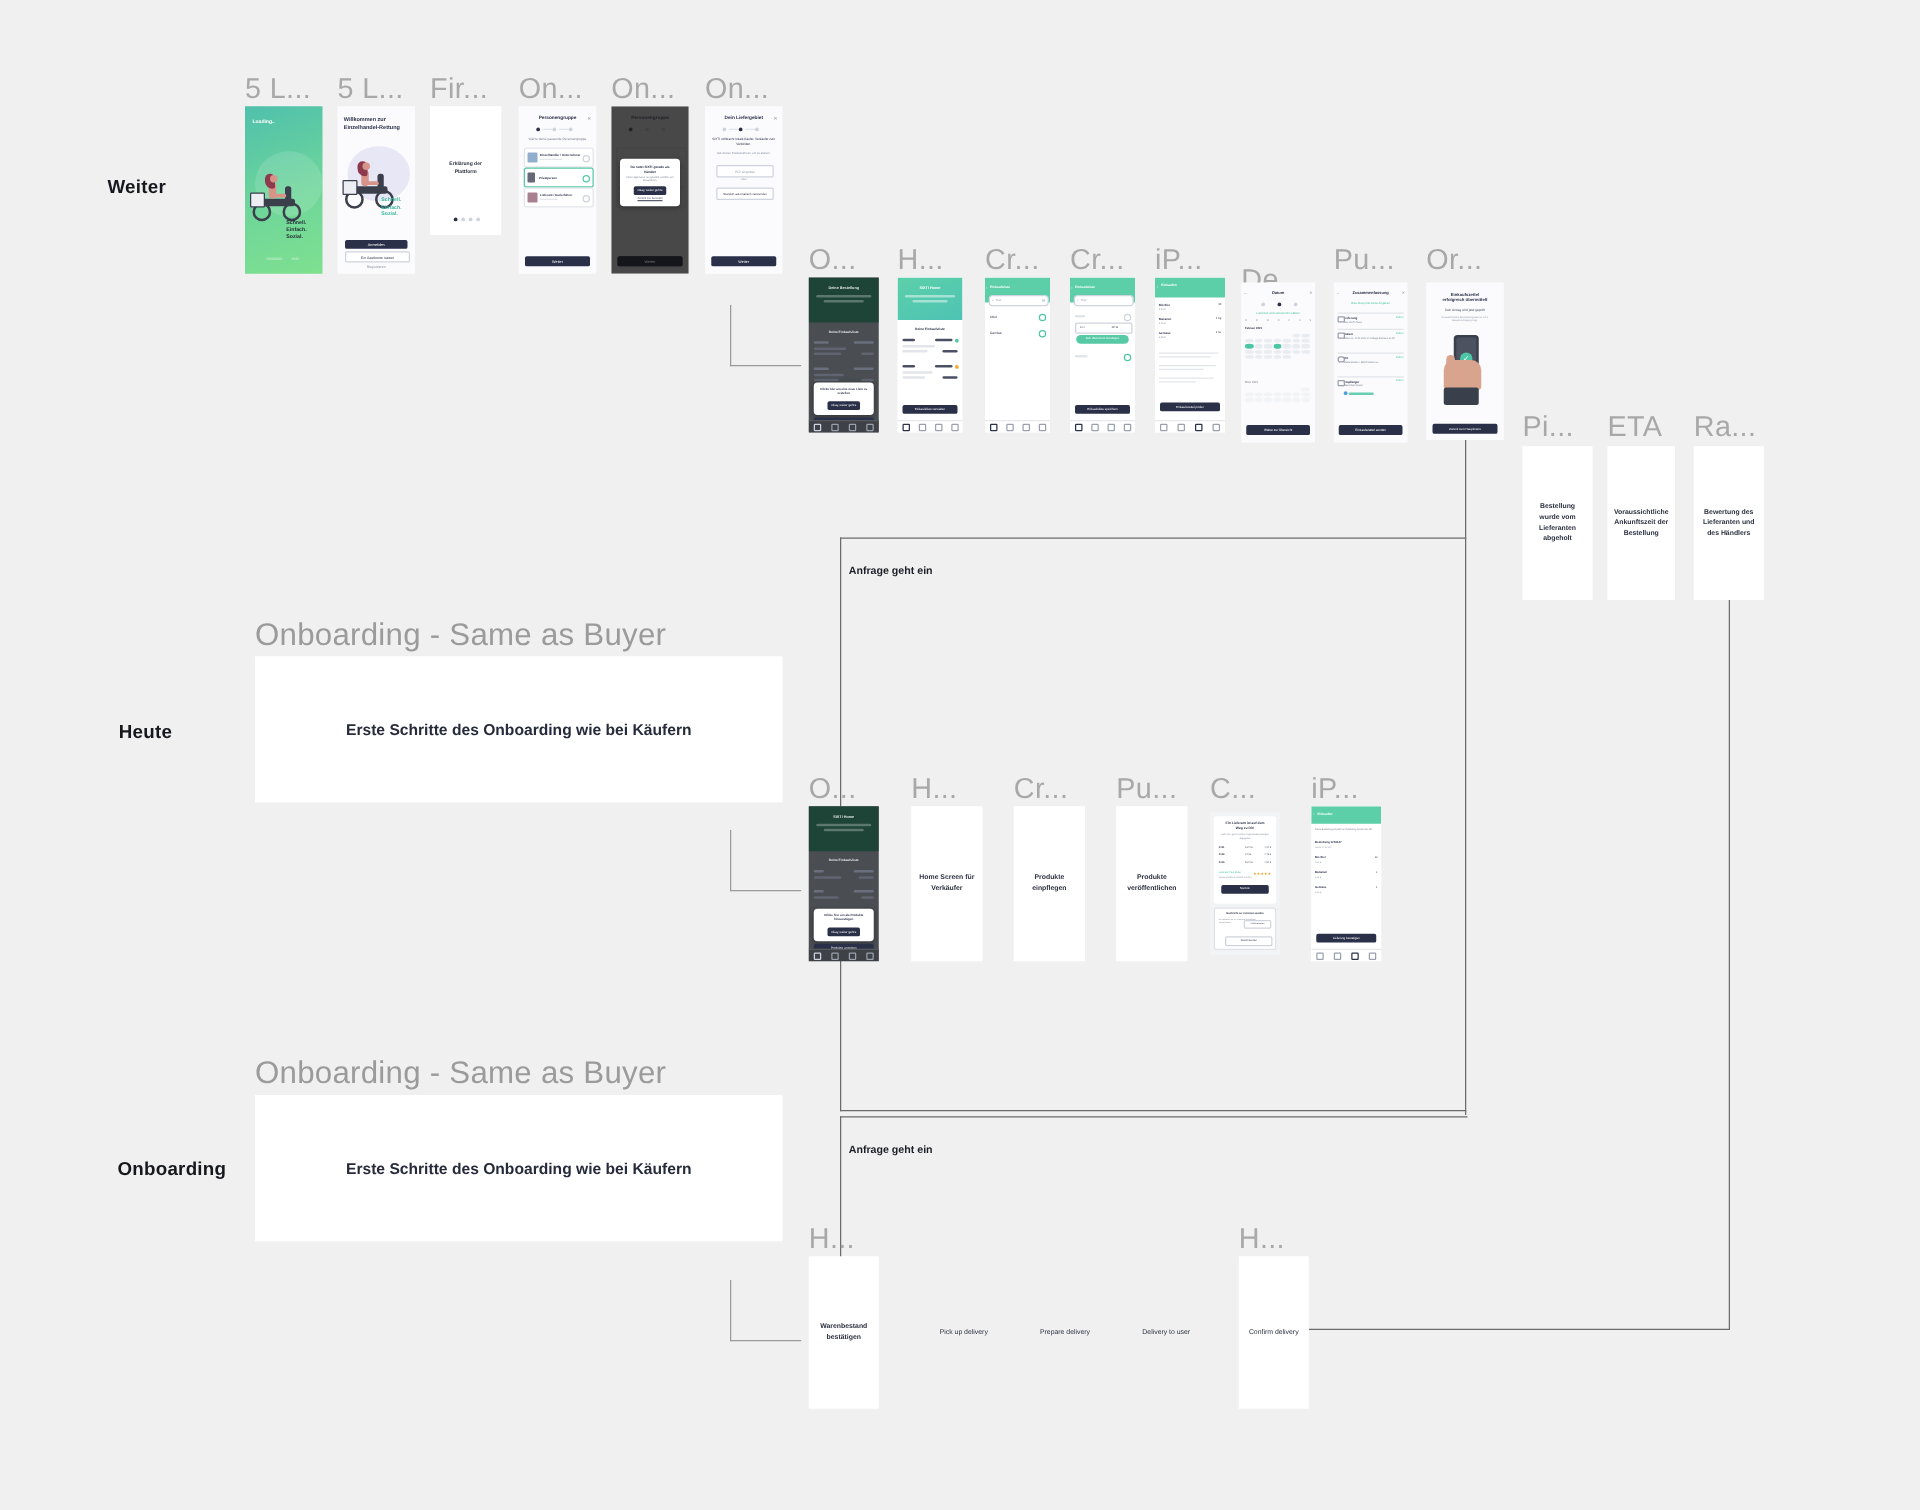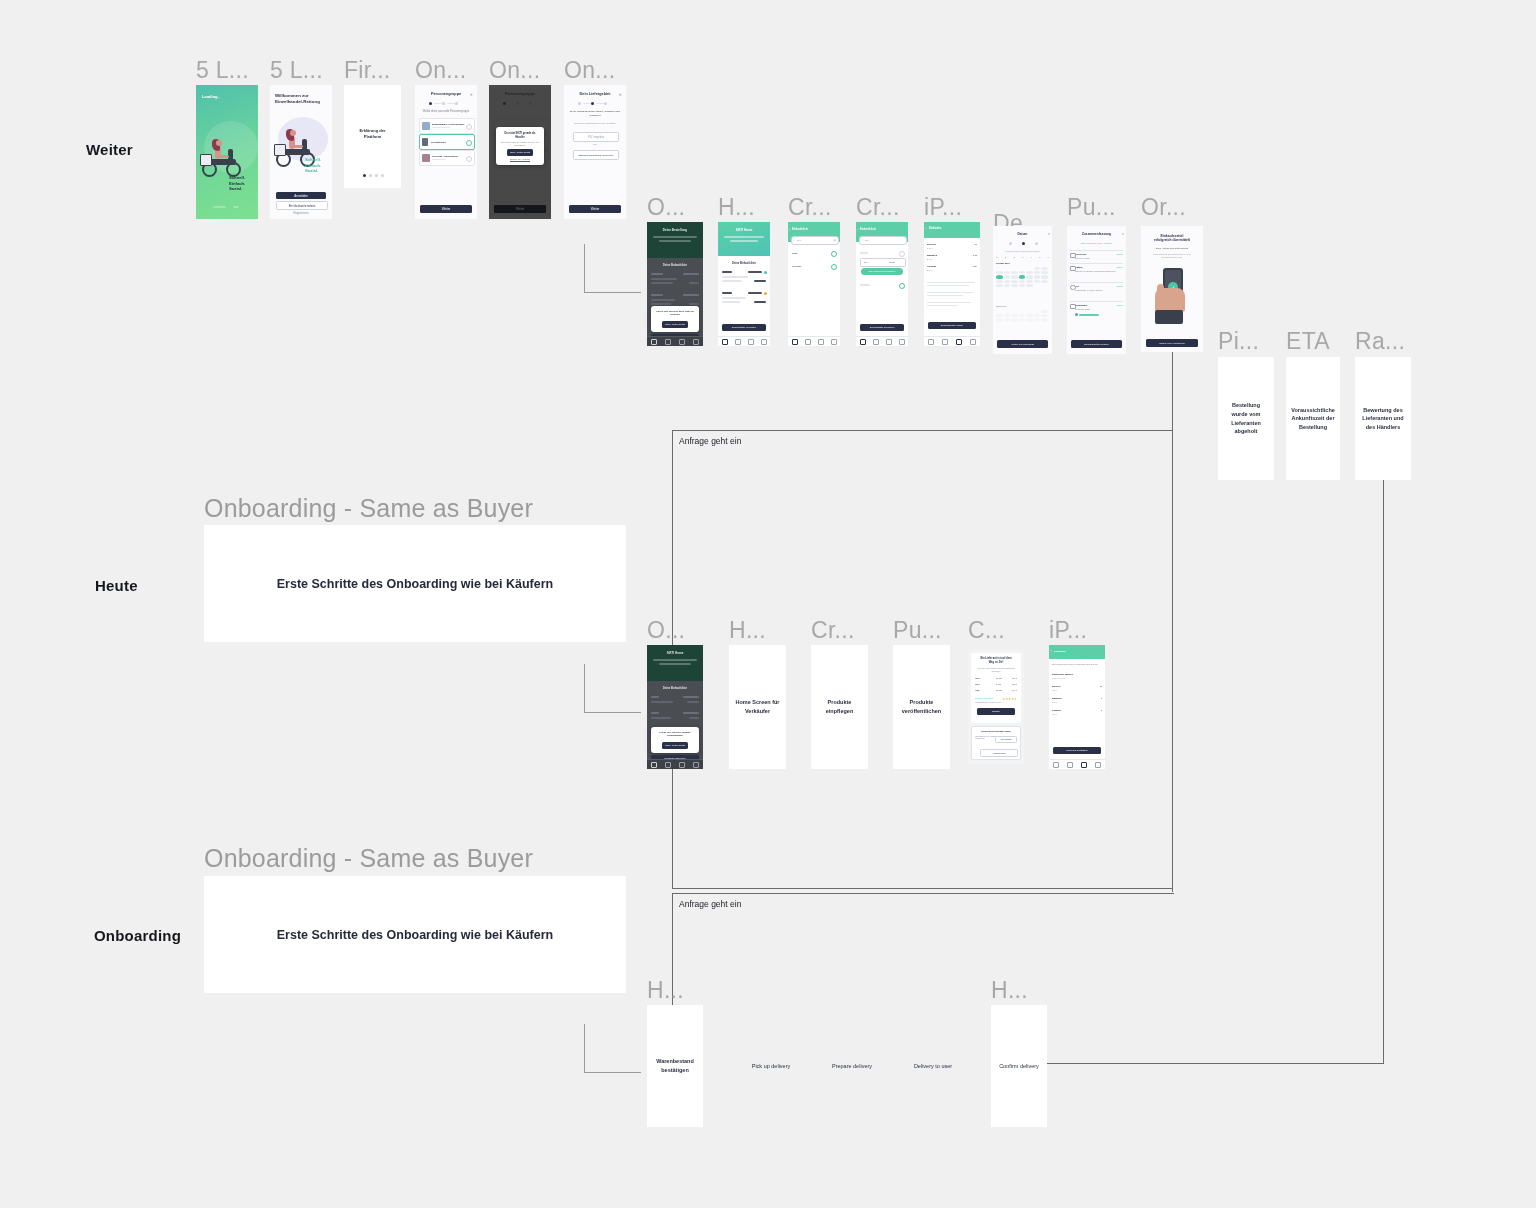--- a/index.html
+++ b/index.html
@@ -53,22 +53,22 @@
   .bignote span{font-size:12.5px;font-weight:bold;color:#262b3b;}
 
   
   .groupbox{
     position:absolute;
     border:1px solid #6b6b6b;
     border-right:none;border-bottom:none;
     background:transparent;
   }
   .groupbox .glabel{
-    position:absolute;left:6px;top:5px;
-    font-size:8.5px;font-weight:normal;color:#1b1e26;white-space:nowrap;
+    position:absolute;left:6px;top:20px;
+    font-size:8.5px;font-weight:bold;color:#1b1e26;white-space:nowrap;
   }
   .elbow{
     position:absolute;
     border-left:1.4px solid #9a9a9a;
     border-bottom:1.4px solid #9a9a9a;
   }
   .vline{position:absolute;background:#6b6b6b;width:1.4px;}
   .hline{position:absolute;background:#6b6b6b;height:1.4px;}
 
   

